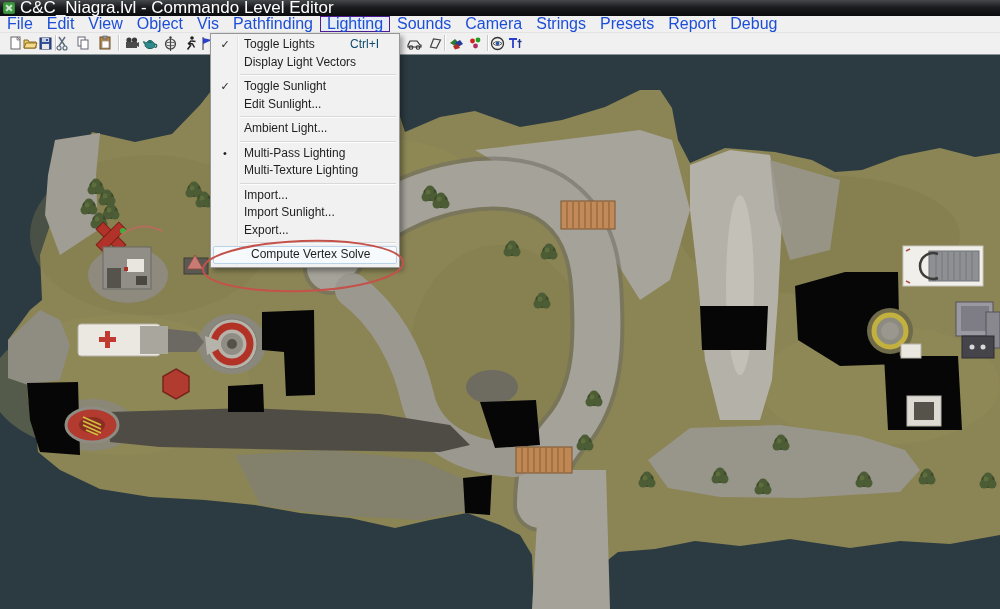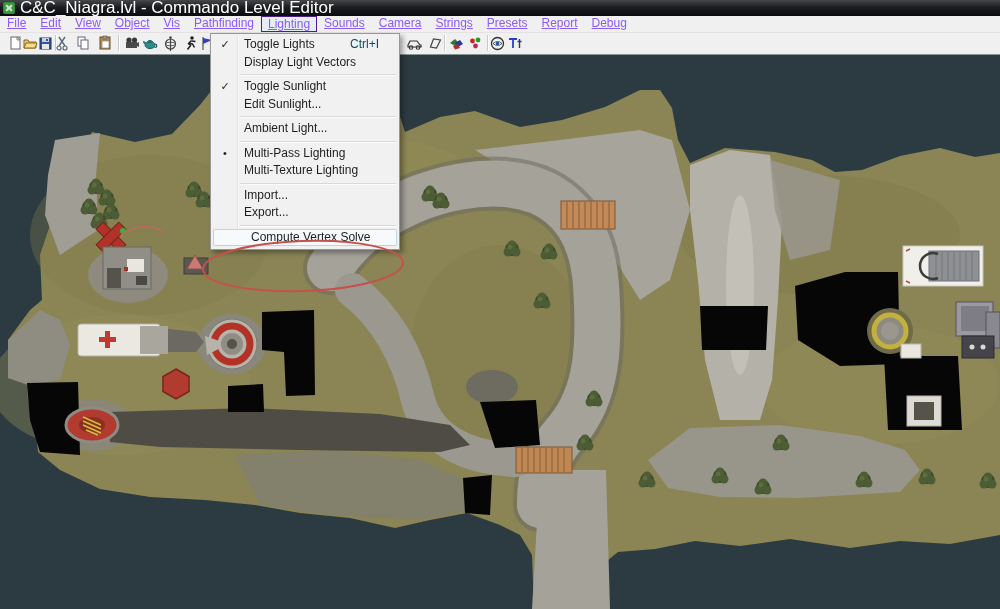--- a/index.html
+++ b/index.html
@@ -15,21 +15,21 @@
   #appicon:before{content:"";position:absolute;left:2px;top:5px;width:8px;height:2px;
     background:#cfe6cf;transform:rotate(45deg);}
   #appicon:after{content:"";position:absolute;left:2px;top:5px;width:8px;height:2px;
     background:#cfe6cf;transform:rotate(-45deg);}
   #titletext{position:absolute;left:20px;top:0;}
 
   
   #menubar{position:absolute;left:0;top:16px;width:1000px;height:17px;
     background:#f0f0f0;border-bottom:1px solid #e3e3e3;box-sizing:border-box;}
   .menu-item{display:inline-block;height:15px;line-height:15px;padding:0 7px;margin-top:0px;
-    font-size:12px;color:#8b5cf6;vertical-align:top;text-decoration:underline;}
+    font-size:16px;color:#1d4ed8;vertical-align:top;}
   .menu-item.active{background:#e6edf5;border:1px solid #4c1d95;padding:0 6px;height:14px;line-height:14px;}
 
   
   #toolbar{position:absolute;left:0;top:33px;width:1000px;height:22px;
     background:#f0f0f0;border-bottom:1px solid #8a9494;box-sizing:border-box;}
   .tbtn{position:absolute;top:2px;width:17px;height:17px;}
   .tsep{position:absolute;top:2px;width:1px;height:16px;background:#c9c9c9;border-right:1px solid #fff;}
 
   
   #map{position:absolute;left:0;top:55px;width:1000px;height:554px;background:#2c3b42;}
@@ -472,20 +472,21 @@
     <div class="mi"><span class="check"></span><span>Ambient Light...</span></div>
     <div class="msep">
       <i></i>
     </div>
     <div class="mi"><span class="check">•</span><span>Multi-Pass Lighting</span></div>
     <div class="mi"><span class="check"></span><span>Multi-Texture Lighting</span></div>
     <div class="msep">
       <i></i>
     </div>
     <div class="mi"><span class="check"></span><span>Import...</span></div>
+    <div class="mi"><span class="check"></span><span>Import Sunlight...</span></div>
     <div class="mi"><span class="check"></span><span>Export...</span></div>
     <div class="msep">
       <i></i>
     </div>
     <div class="mi hl"><span class="check"></span><span>Compute Vertex Solve</span></div>
   </div>
 
 <svg id="annot">
   <ellipse cx="303" cy="266" rx="100" ry="25" transform="rotate(-2 303 266)" fill="none" stroke="#c4524a" stroke-width="2"></ellipse>
 </svg>

